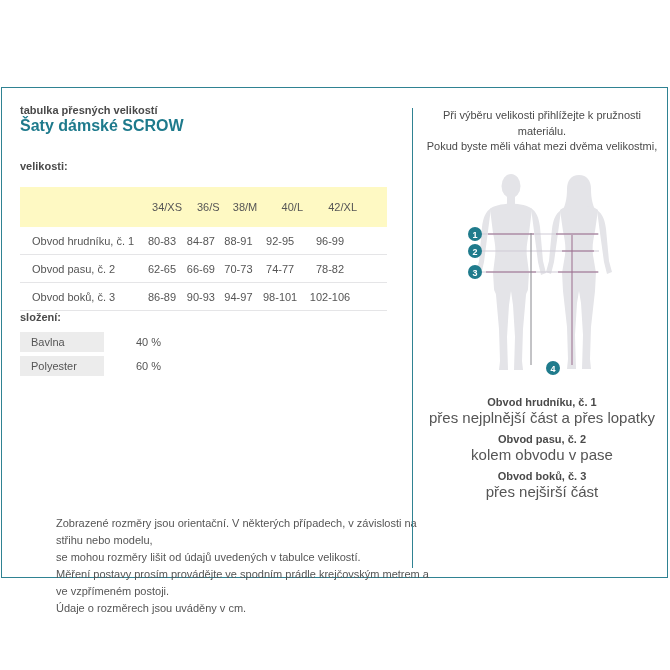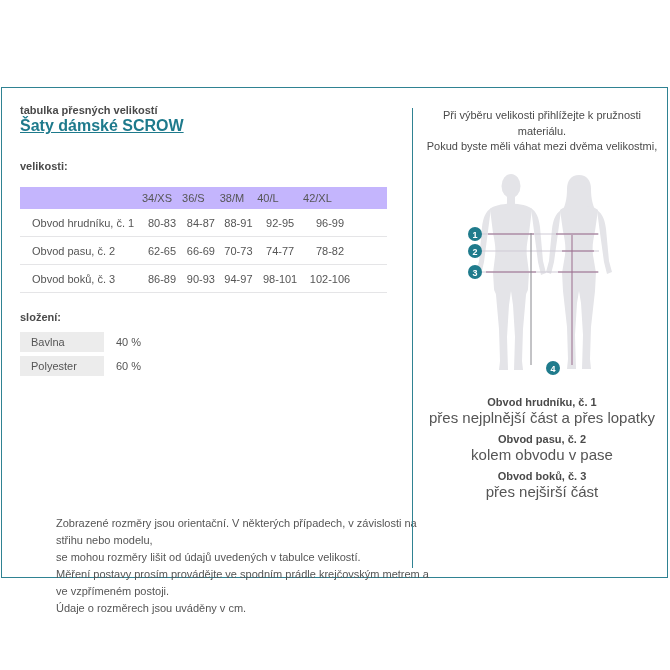--- a/index.html
+++ b/index.html
@@ -2,32 +2,32 @@
 <html><head>
 <meta charset="utf-8">
 <style>
   html,body{margin:0;padding:0;background:#fdfdfd;}
   .page{position:relative;width:670px;height:670px;background:#ffffff;overflow:hidden;
         font-family:"Liberation Sans",sans-serif;color:#4f4f4f;}
   .content-box{position:absolute;left:1px;top:87px;width:665px;height:489px;
                background:#fff;border:1px solid #2f8292;}
   
   .eyebrow{position:absolute;left:18px;top:16px;font-size:11px;font-weight:bold;color:#4a4a4a;}
-  .title{position:absolute;left:18px;top:29px;margin:0;font-size:16px;font-weight:bold;color:#1e7a8c;text-decoration:underline;}
+  .title{position:absolute;left:18px;top:29px;margin:0;font-size:16px;font-weight:bold;color:#1e7a8c;}
   .section-label{position:absolute;left:18px;font-size:11px;font-weight:bold;color:#4a4a4a;}
   .sizes-label{top:72px;}
   .comp-label{top:223px;}
   table.size-table{position:absolute;left:18px;top:99px;width:367px;border-collapse:collapse;
                    font-size:11px;color:#555;}
-  table.size-table th{background:#c4b5fd;font-weight:normal;height:22px;text-align:left;padding:0;}
+  table.size-table th{background:#fef9c3;font-weight:normal;height:40px;text-align:right;padding:0;}
   table.size-table th.lbl{width:122px;}
   table.size-table th.sp{width:30px;}
   table.size-table td{height:27px;border-bottom:1px solid #e5e5e7;text-align:center;padding:0;}
   table.size-table td.lbl{text-align:left;padding-left:12px;}
-  .comp-row{position:absolute;left:18px;display:flex;align-items:center;font-size:11px;color:#555;}
+  .comp-row{position:absolute;left:18px;display:flex;align-items:center;font-size:11px;color:#555;gap:20px;}
   .comp-row .name{width:73px;background:#ececec;height:20px;line-height:20px;padding-left:11px;}
   .comp-row .pct{margin-left:12px;}
   .comp-row.r0{top:244px;}
   .comp-row.r1{top:268px;}
   .disclaimer{position:absolute;left:18px;top:427px;width:385px;font-size:11px;color:#555;line-height:17px;margin-left:36px;}
   
   .divider{position:absolute;left:410px;top:20px;width:1px;height:460px;background:#2f8292;}
   
   .intro{position:absolute;left:421px;top:20px;width:238px;text-align:center;
          font-size:11px;color:#4a4a4a;line-height:15.5px;}

